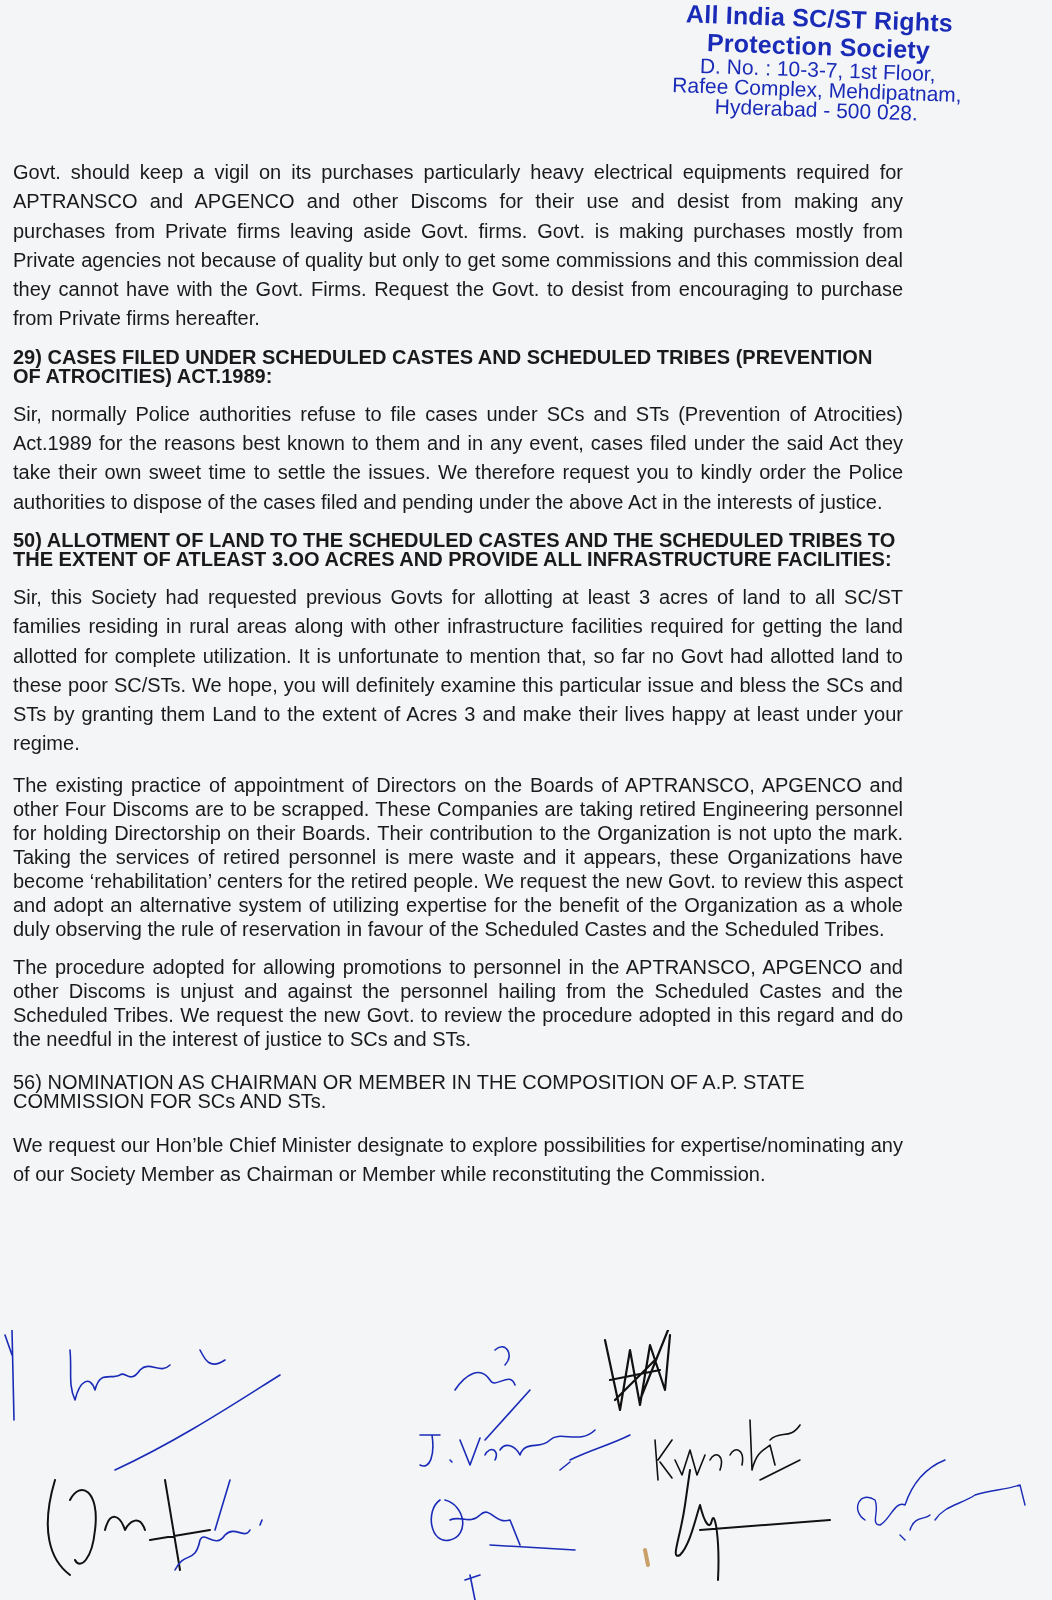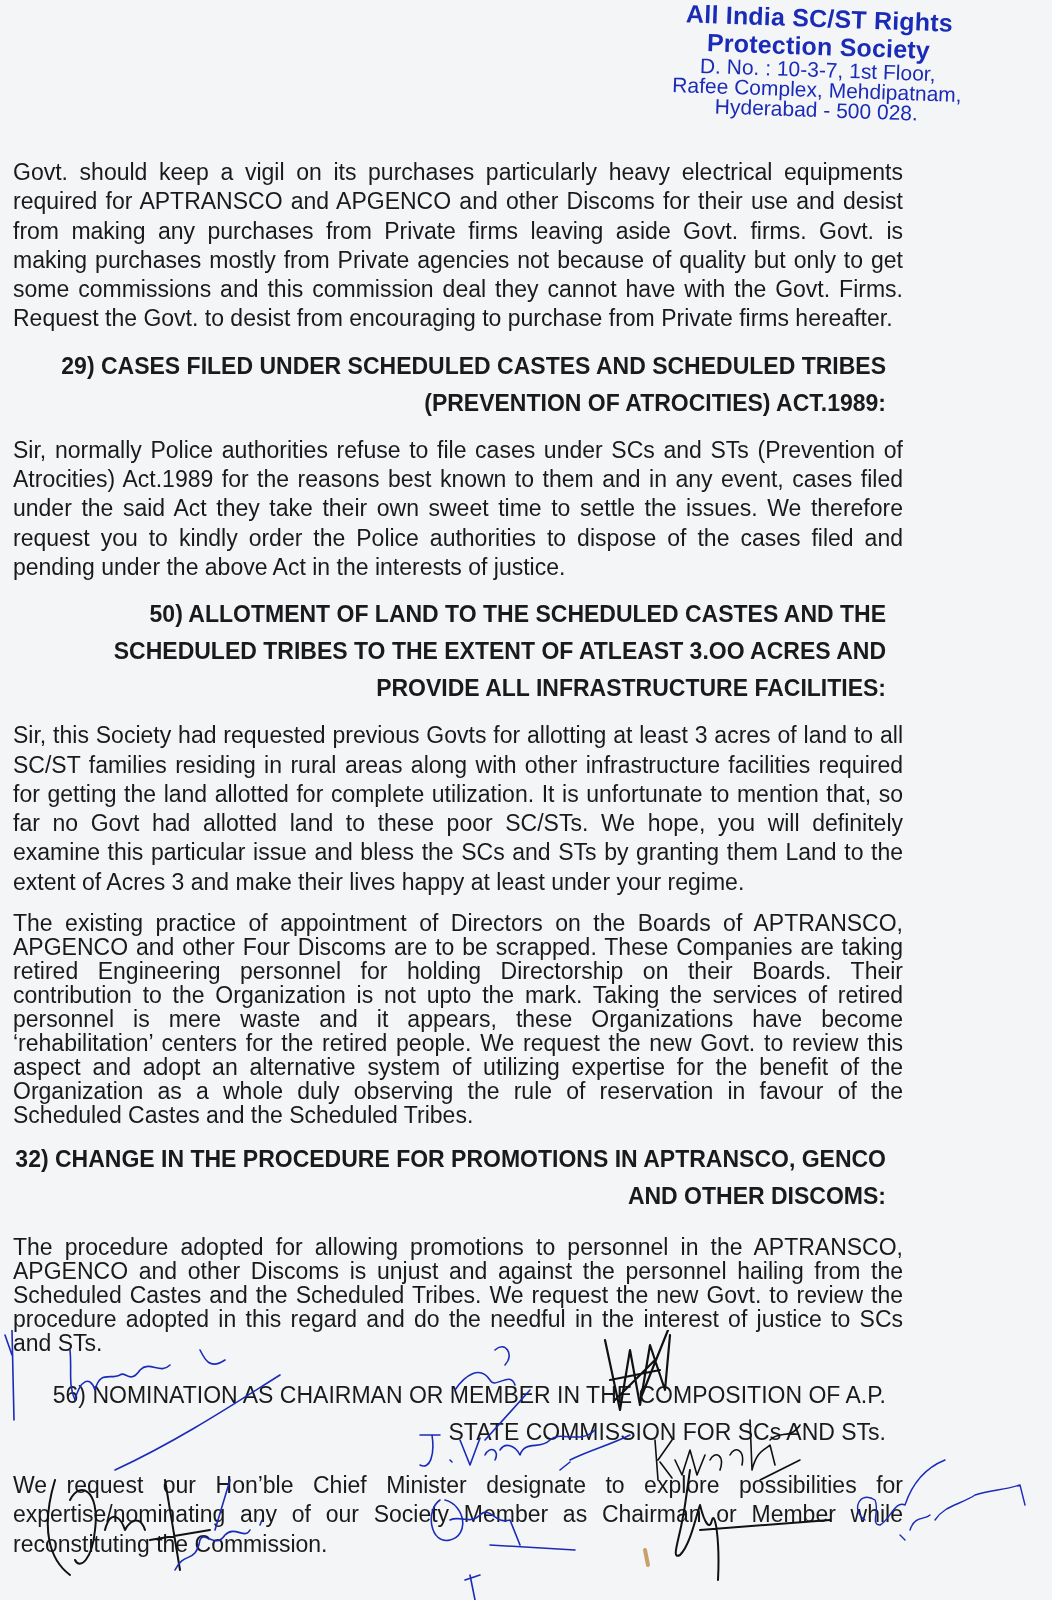--- a/index.html
+++ b/index.html
@@ -12,25 +12,25 @@
   .stamp {
     position: absolute; left: 668px; top: 4px; width: 300px;
     color: #1a2bb8; text-align: center; transform: rotate(2deg);
     font-family: "Liberation Sans", sans-serif;
   }
   .stamp .l1 { font-size: 25px; font-weight: bold; line-height: 28px; letter-spacing: 0.2px; }
   .stamp .l2 { font-size: 21px; line-height: 20px; }
   .doc {
     position: absolute; left: 13px; top: 158px; width: 890px;
     font-family: "Liberation Sans Narrow", "Liberation Sans", sans-serif;
-    font-size: 23px; line-height: 29.3px;
+    font-size: 20px; line-height: 29.3px;
   }
   .para { margin: 0 0 14px 0; text-align: justify; }
   .para.tight { line-height: 24px; }
-  .heading { margin: 0 17px 14px 0; font-weight: bold; line-height: 37px; text-align: right; }
+  .heading { margin: 0 0 14px 0; font-weight: bold; line-height: 19px; }
   .heading.plain { font-weight: normal; }
   .sigs { position: absolute; left: 0; top: 1330px; width: 1052px; height: 270px; }
   .sigs svg { width: 1052px; height: 270px; }
   .sigs path { fill: none; stroke-linecap: round; stroke-linejoin: round; }
 </style>
 </head>
 <body>
 
 <div class="stamp">
   <div class="l1">All India SC/ST Rights</div>
@@ -51,21 +51,20 @@
   <div>
     <p class="heading">50) ALLOTMENT OF LAND TO THE SCHEDULED CASTES AND THE SCHEDULED TRIBES TO THE EXTENT OF ATLEAST 3.OO ACRES AND PROVIDE ALL INFRASTRUCTURE FACILITIES:</p>
     <p class="para">Sir, this Society had requested previous Govts for allotting at least 3 acres of land to all SC/ST families residing in rural areas along with other infrastructure facilities required for getting the land allotted for complete utilization.  It is unfortunate to mention that, so far no Govt had allotted land to these poor SC/STs.  We hope, you will definitely examine this particular issue and bless the SCs and STs by granting them Land to the extent of Acres 3 and make their lives happy at least under your regime.</p>
   </div>
 
   <div>
     <p class="para tight">The existing practice of appointment of Directors on the Boards of APTRANSCO, APGENCO and other Four Discoms are to be scrapped.  These Companies are taking retired Engineering personnel for holding Directorship on their Boards.  Their contribution to the Organization is not upto the mark.   Taking the services of retired personnel is mere waste and it appears, these Organizations have become ‘rehabilitation’ centers for the retired people.   We request the new Govt. to review this aspect and adopt an alternative system of utilizing expertise for the benefit of the Organization as a whole duly observing the rule of reservation in favour of the Scheduled Castes and the Scheduled Tribes.</p>
   </div>
 
   <div>
-    <p class="heading" style="margin-bottom:20px">32) CHANGE IN THE PROCEDURE FOR PROMOTIONS IN APTRANSCO, GENCO AND OTHER DISCOMS:</p>
     <p class="para tight" style="margin-bottom:22px">The procedure adopted for allowing promotions to personnel in the APTRANSCO, APGENCO and other Discoms is unjust and against the personnel hailing from the Scheduled Castes and the Scheduled Tribes. We request the new Govt. to review the procedure adopted in this regard and do the needful in the interest of justice to SCs and STs.</p>
   </div>
 
   <div>
     <p class="heading plain" style="margin-bottom:20px">56) NOMINATION AS CHAIRMAN OR MEMBER IN THE COMPOSITION OF A.P. STATE COMMISSION FOR SCs AND STs.</p>
     <p class="para">We request our Hon’ble Chief Minister designate to explore possibilities for expertise/nominating any of our Society Member as Chairman or Member while reconstituting the Commission.</p>
   </div>
 </div>
 
 <div class="sigs">

